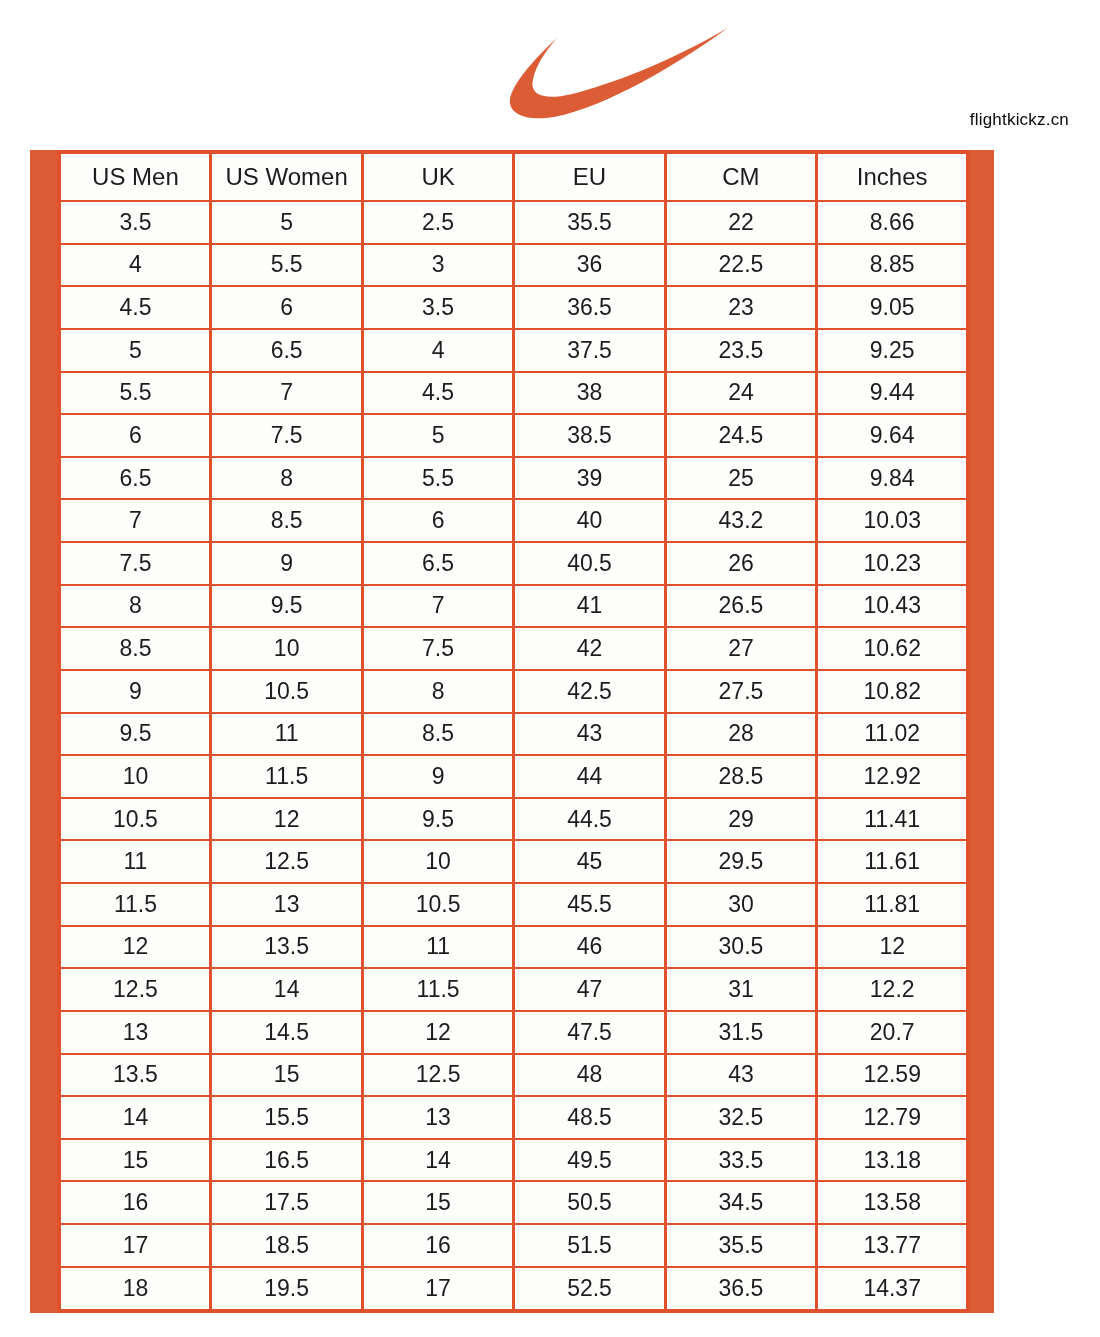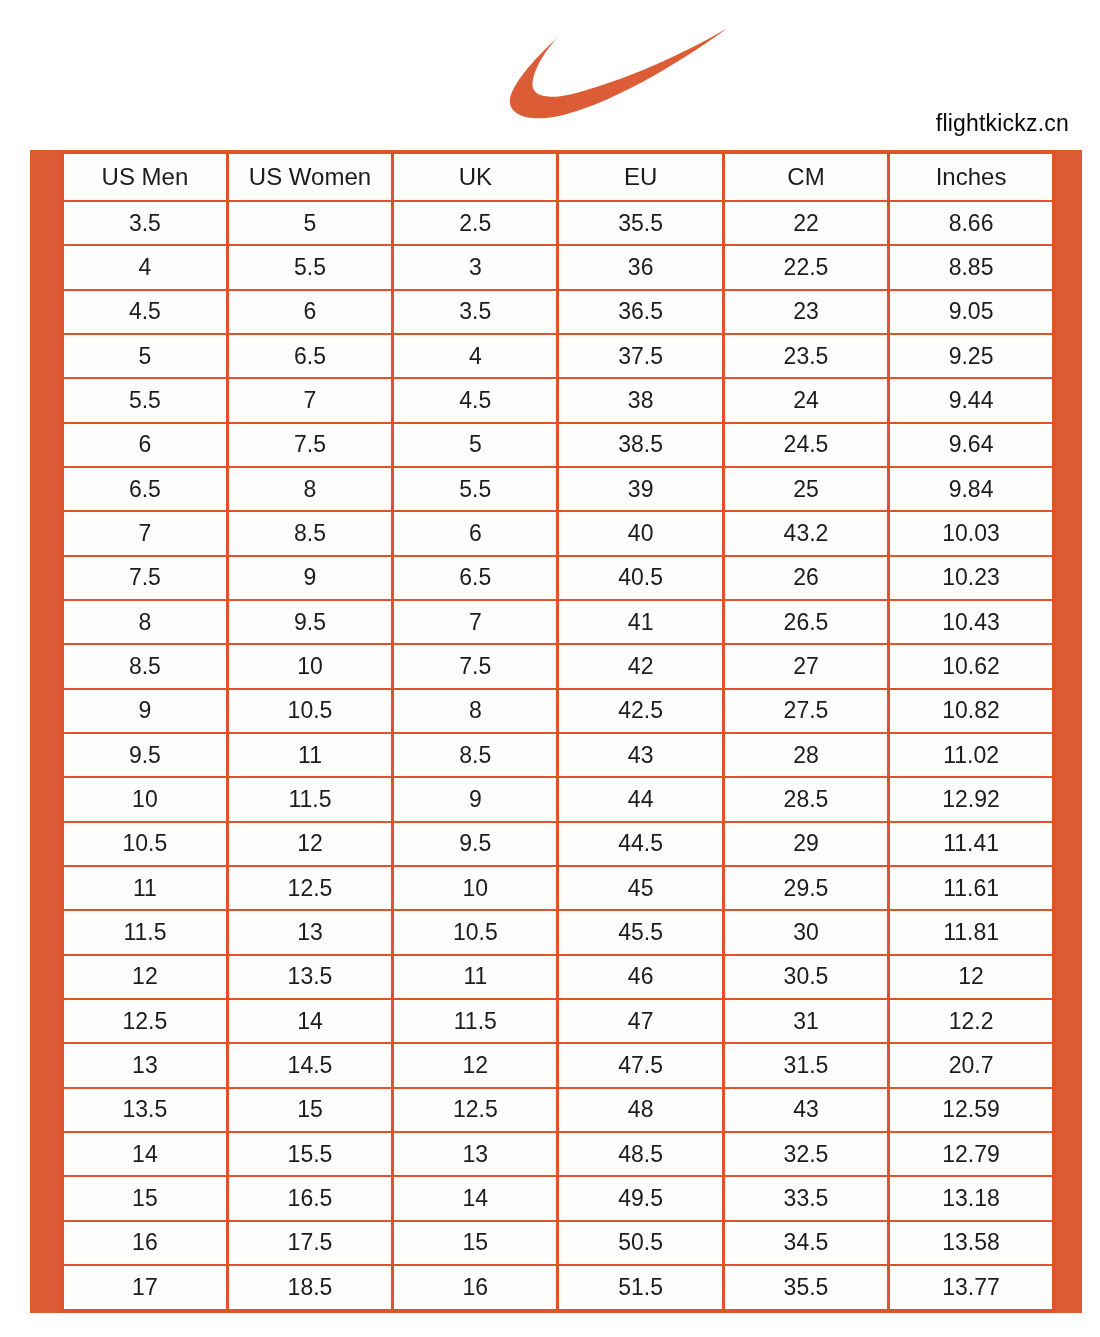--- a/index.html
+++ b/index.html
@@ -14,24 +14,24 @@
     width:1100px;height:1337px;position:relative;
     font-family:"Liberation Sans",sans-serif;color:var(--text);
     overflow:hidden;
   }
   .logo-wrap{
     position:absolute;left:452px;top:26px;width:278px;height:95px;
   }
   .logo-wrap svg{width:100%;height:100%;display:block;}
   .watermark{
     position:absolute;top:110px;right:31px;
-    font-size:23px;color:#090909;letter-spacing:0.2px;
+    font-size:17px;color:#090909;letter-spacing:0.2px;
   }
   .table-zone{
-    position:absolute;left:30px;top:150px;width:1052px;height:1163px;
+    position:absolute;left:30px;top:150px;width:964px;height:1163px;
     display:flex;flex-direction:row;
   }
   .side-bar{background:var(--accent);height:100%;}
   .side-bar.left{width:30px;}
   .side-bar.right{width:26px;}
   table.size-table{
     width:996px;height:100%;
     border-collapse:collapse;table-layout:fixed;
     background:var(--cellbg);
     border:4px solid var(--border);
@@ -268,16 +268,24 @@
           <td>13.58</td>
         </tr>
         <tr>
           <td>17</td>
           <td>18.5</td>
           <td>16</td>
           <td class="cell-high">51.5</td>
           <td>35.5</td>
           <td>13.77</td>
         </tr>
+        <tr>
+          <td>18</td>
+          <td>19.5</td>
+          <td>17</td>
+          <td class="cell-high">52.5</td>
+          <td>36.5</td>
+          <td>14.37</td>
+        </tr>
       </tbody>
   </table>
   <div class="side-bar right"></div>
 </div>
 
 </body></html>

